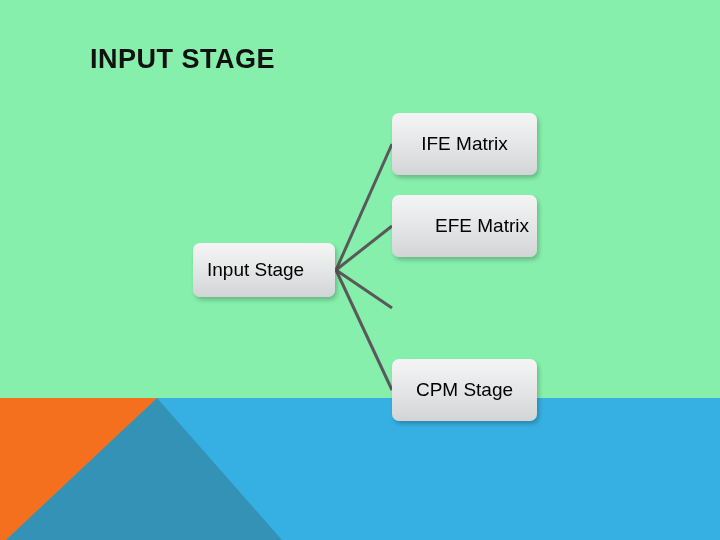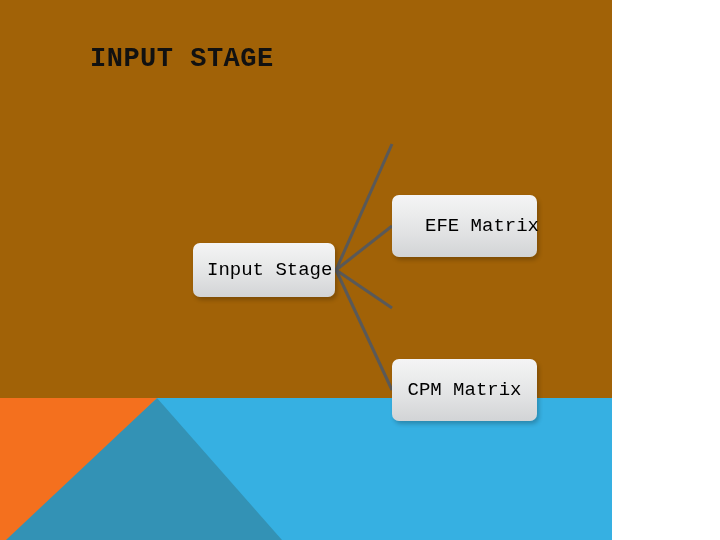--- a/index.html
+++ b/index.html
@@ -2,25 +2,25 @@
 <html><head>
 <meta charset="utf-8">
 <style>
   html, body {
     margin: 0;
     padding: 0;
     background: #ffffff;
   }
   #slide {
     position: relative;
-    width: 612px;
+    width: 720px;
     height: 540px;
-    background: #a16207;
+    background: #86efac;
     overflow: hidden;
-    font-family: Liberation Mono, monospace;
+    font-family: Liberation Sans, sans-serif;
   }
 
   
   #bottom-band {
     position: absolute;
     left: 0;
     top: 398px;
     width: 720px;
     height: 142px;
     overflow: hidden;
@@ -103,23 +103,26 @@
     <line x1="336" y1="270" x2="392" y2="144" stroke="#595959" stroke-width="3" stroke-linecap="butt"></line>
     <line x1="336" y1="270" x2="392" y2="226" stroke="#595959" stroke-width="3" stroke-linecap="butt"></line>
     <line x1="336" y1="270" x2="392" y2="308" stroke="#595959" stroke-width="3" stroke-linecap="butt"></line>
     <line x1="336" y1="270" x2="392" y2="390" stroke="#595959" stroke-width="3" stroke-linecap="butt"></line>
   </svg>
 
   <div id="node-input-stage" class="node-box left-label">
     <span class="node-label">Input Stage</span>
   </div>
 
+  <div id="node-ife" class="node-box center-label">
+    <span class="node-label">IFE Matrix</span>
+  </div>
 
   <div id="node-efe" class="node-box center-label">
     <span class="node-label">EFE Matrix</span>
   </div>
 
 
   <div id="node-cpm" class="node-box center-label">
-    <span class="node-label">CPM Matrix</span>
+    <span class="node-label">CPM Stage</span>
   </div>
 
 </div>
 
 </body></html>

